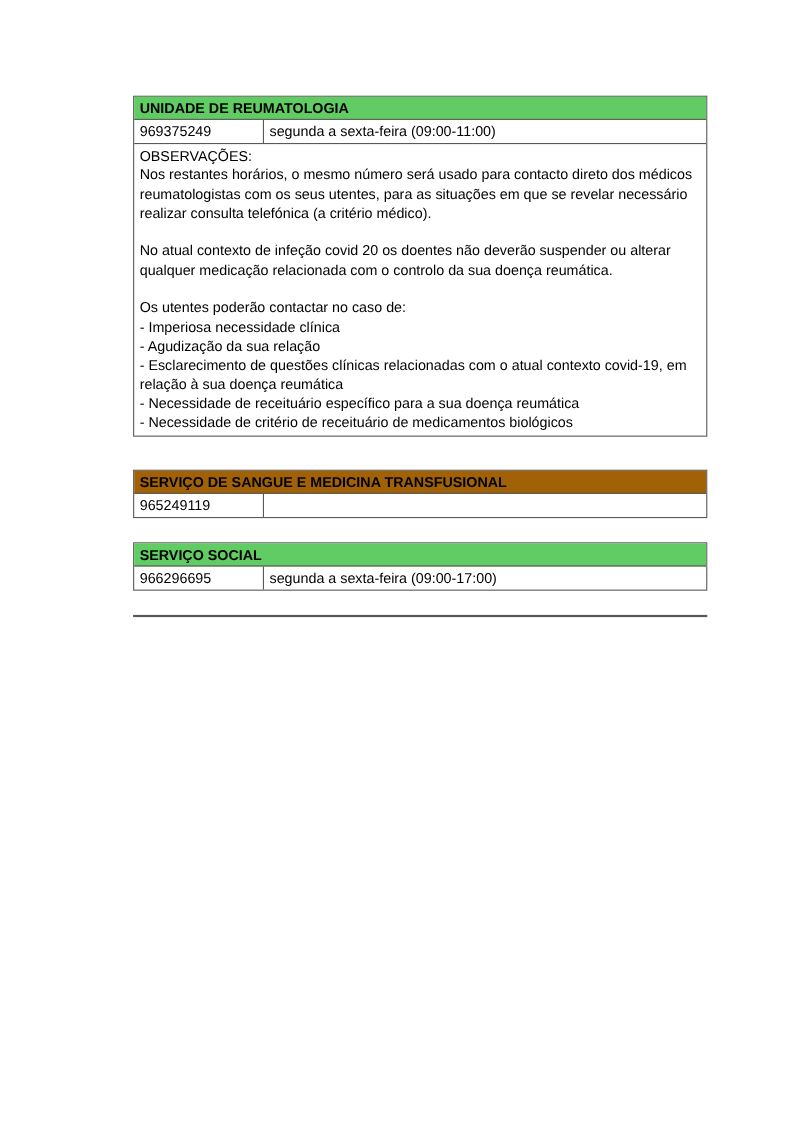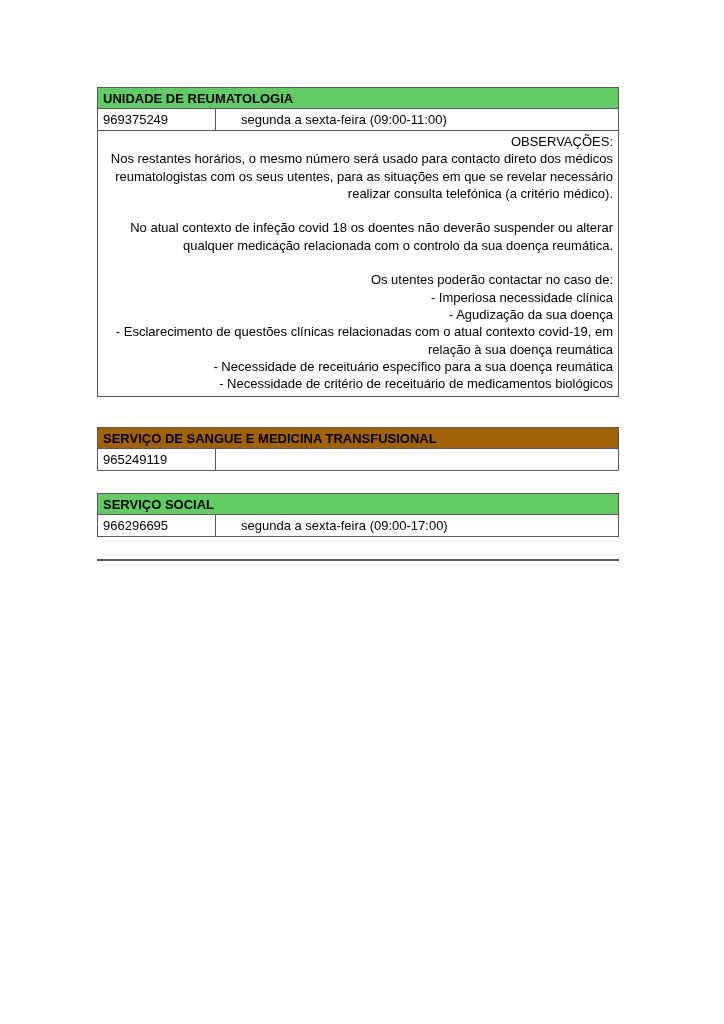--- a/index.html
+++ b/index.html
@@ -21,58 +21,57 @@
   .content {
     position: absolute;
     left: 97px;
     top: 87px;
     width: 522px;
   }
   .dept {
     width: 100%;
     border: 1px solid #595959;
     background: #ffffff;
+    margin-left: 24px;
   }
   .gap-lg { height: 30px; }
   .gap-sm { height: 22px; }
   .dept-header {
     height: 21px;
     display: flex;
     align-items: center;
     padding: 0 5px;
     font-size: 13px;
     font-weight: bold;
     border-bottom: 1px solid #595959;
     white-space: nowrap;
     overflow: hidden;
   }
   .dept-row {
     display: flex;
     height: 21px;
     font-size: 13px;
-    gap: 20px;
   }
   .cell {
     display: flex;
     align-items: center;
     padding: 0 5px;
     white-space: nowrap;
     overflow: hidden;
   }
   .cell.phone {
     width: 118px;
     flex: 0 0 118px;
     border-right: 1px solid #595959;
   }
   .cell.schedule { flex: 1; text-align: right; }
   .obs {
     border-top: 1px solid #595959;
     padding: 2px 5px 4px 5px;
     font-size: 13px;
-    text-align: right;
   }
   .obs-line {
     line-height: 17.3px;
     min-height: 17.3px;
   }
 </style>
 </head>
 <body>
 
 <div class="page">
@@ -81,25 +80,25 @@
     <div class="dept">
       <div class="dept-header" style="background: rgb(97, 204, 99);">UNIDADE DE REUMATOLOGIA</div>
       <div class="dept-row">
         <div class="cell phone">969375249</div>
         <div class="cell schedule">segunda a sexta-feira (09:00-11:00)</div>
       </div>
       <div class="obs">
           <div class="obs-line">OBSERVAÇÕES:</div>
           <div class="obs-line">Nos restantes horários, o mesmo número será usado para contacto direto dos médicos reumatologistas com os seus utentes, para as situações em que se revelar necessário realizar consulta telefónica (a critério médico).</div>
           <div class="obs-line"></div>
-          <div class="obs-line">No atual contexto de infeção covid 18 os doentes não deverão suspender ou alterar qualquer medicação relacionada com o controlo da sua doença reumática.</div>
+          <div class="obs-line">No atual contexto de infeção covid 20 os doentes não deverão suspender ou alterar qualquer medicação relacionada com o controlo da sua doença reumática.</div>
           <div class="obs-line"></div>
           <div class="obs-line">Os utentes poderão contactar no caso de:</div>
           <div class="obs-line">- Imperiosa necessidade clínica</div>
-          <div class="obs-line">- Agudização da sua doença</div>
+          <div class="obs-line">- Agudização da sua relação</div>
           <div class="obs-line">- Esclarecimento de questões clínicas relacionadas com o atual contexto covid-19, em relação à sua doença reumática</div>
           <div class="obs-line">- Necessidade de receituário específico para a sua doença reumática</div>
           <div class="obs-line">- Necessidade de critério de receituário de medicamentos biológicos</div>
         </div>
     </div>
 
     <div class="gap-lg"></div>
 
     <div class="dept">
       <div class="dept-header" style="background: #a16207;">SERVIÇO DE SANGUE E MEDICINA TRANSFUSIONAL</div>

